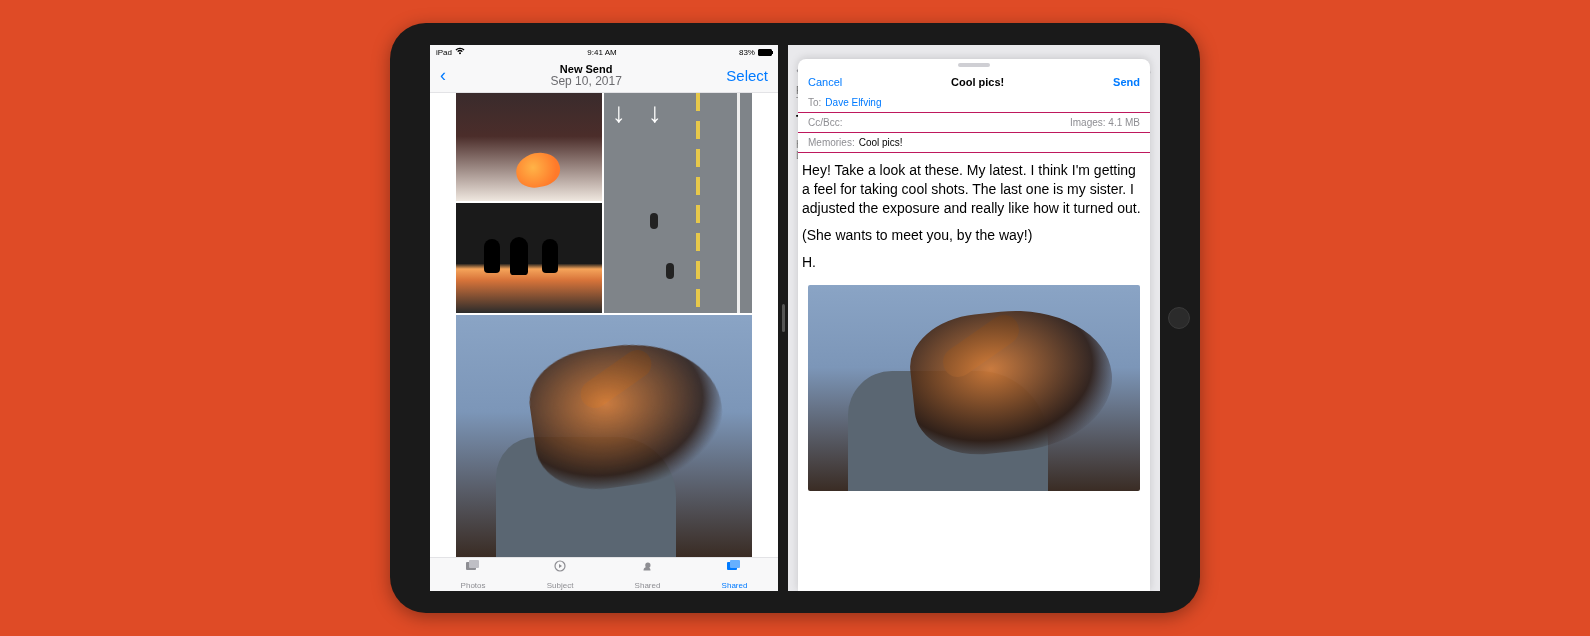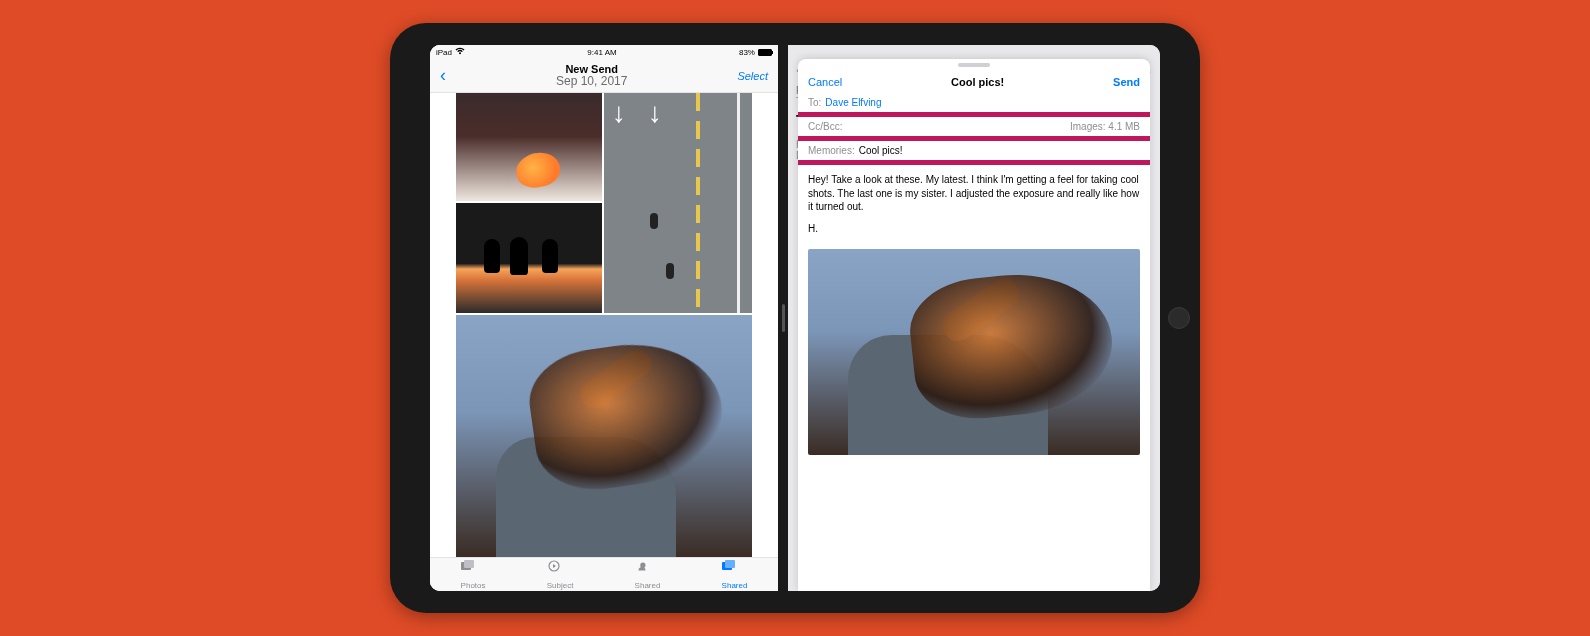--- a/index.html
+++ b/index.html
@@ -29,21 +29,21 @@
     transform: translateY(-50%);
     width: 22px; height: 22px;
     border-radius: 50%;
     background: #2b2b2b;
     border: 1px solid #3a3a3a;
   }
   .screen {
     width: 100%;
     height: 100%;
     background: #fff;
-    border-radius: 10px;
+    border-radius: 0;
     display: flex;
     overflow: hidden;
     position: relative;
   }
   .split-divider {
     width: 10px;
     background: #1a1a1a;
     display: flex;
     align-items: center;
     justify-content: center;
@@ -81,21 +81,21 @@
     align-items: center;
     justify-content: space-between;
     padding: 0 10px;
     border-bottom: 1px solid #e3e3e6;
     background: #f8f8f9;
   }
   .p-nav .back { color: #007aff; font-size: 18px; font-weight: 300; }
   .p-nav .title { text-align: center; line-height: 1.1; }
   .p-nav .title .t1 { font-size: 11px; font-weight: 600; color:#000; }
   .p-nav .title .t2 { font-size: 12px; color: #6b6b6f; }
-  .p-nav .select { color: #007aff; font-size: 11px; font-style: italic; }
+  .p-nav .select { color: #007aff; font-size: 15px; }
 
   .p-grid { flex: 1; padding: 0 26px; display: flex; flex-direction: column; gap: 2px; overflow: hidden; }
   .row1 { display: flex; gap: 2px; height: 220px; }
   .col1 { display: flex; flex-direction: column; gap: 2px; flex: 1; }
   .thumb { background: #888; width: 100%; }
   .t-orange { height: 108px; background: linear-gradient(180deg,#3a2b2c 0%,#4b2d2a 40%,#efe7df 100%); position:relative; }
   .t-orange .fruit { position:absolute; left:60px; top:60px; width:44px; height:34px; background: radial-gradient(circle at 40% 40%, #ffb347, #ff7a2a 70%); border-radius: 50% 50% 45% 45%; transform: rotate(-12deg); }
   .t-sil { height: 110px; background: linear-gradient(180deg,#1a1a1a 0%, #1a1a1a 55%, #f5a45a 60%, #d8743a 70%, #2b2b2b 100%); position:relative; }
   .t-sil .fig { position:absolute; bottom:40px; width:16px; height:34px; background:#000; border-radius: 8px 8px 4px 4px; }
   .t-road { width: 148px; background: #7f8489; position: relative; overflow:hidden; }
@@ -106,47 +106,47 @@
   .big-photo { flex: 1; min-height: 200px; background: linear-gradient(180deg,#8aa4c5 0%, #7c96b8 40%, #3a2c24 100%); position:relative; overflow:hidden; }
   .big-photo .hair { position:absolute; right:30px; top:30px; width:190px; height:140px; background: radial-gradient(ellipse at 40% 40%, rgba(210,120,50,.9), rgba(40,20,10,.8) 60%, rgba(0,0,0,0) 75%); border-radius: 40% 60% 55% 40%; transform: rotate(-8deg); filter: blur(.3px);}
   .big-photo .body { position:absolute; left:40px; bottom:0; width:180px; height:120px; background:#5a6672; border-radius: 40px 60px 0 0; }
   .big-photo .arm { position:absolute; left:120px; top:50px; width:80px; height:28px; background:#c9a07a; border-radius:14px; transform: rotate(-35deg);}
 
   .p-tabbar {
     height: 34px; border-top: 1px solid #e3e3e6; background: #f8f8f9;
     display:flex; justify-content: space-around; align-items:center;
     font-size: 8px; color:#8e8e93;
   }
-  .tab { display:flex; flex-direction:column; align-items:flex-start; gap:9px; }
+  .tab { display:flex; flex-direction:column; align-items:center; gap:9px; }
   .tab.active { color:#007aff; }
   .tab .ic { width:14px; height:12px; display:flex; align-items:center; justify-content:center; }
 
   
   .compose-sheet {
     position:absolute; left:10px; right:10px; top:14px; bottom:0;
     background:#fff; border-radius: 8px 8px 0 0;
     box-shadow: 0 -1px 8px rgba(0,0,0,.15);
     display:flex; flex-direction:column;
   }
   .sheet-grip { height:12px; display:flex; justify-content:center; align-items:center;}
   .sheet-grip div { width:32px; height:4px; border-radius:2px; background:#cfcfd4; }
   .c-nav { height:22px; display:flex; align-items:center; justify-content:space-between; padding:0 10px; }
   .c-nav .cancel, .c-nav .send { color:#007aff; font-size:11px; }
   .c-nav .send { font-weight:600; }
   .c-nav .subject { font-size:11px; font-weight:600; color:#000; }
 
   .fieldrow {
     display:flex; align-items:center; padding: 4px 10px;
-    border-bottom: 5px solid #be185d; font-size:10px;
+    border-bottom: 1px solid #be185d; font-size:10px;
   }
   .fieldrow .label { color:#8e8e93; margin-right:4px; }
   .fieldrow .val-link { color:#007aff; }
   .fieldrow .right { margin-left:auto; color:#8e8e93; }
 
-  .body-text { padding: 8px 10px 6px; font-size:10px; color:#000; line-height:1.35; }
+  .body-text { padding: 8px 4px 6px; font-size:14px; color:#000; line-height:1.35; }
   .body-text p { margin-bottom:8px; }
   .attached { margin: 0 10px 10px; }
   .attached .img { width:100%; height:206px; background: linear-gradient(180deg,#8aa4c5 0%, #7c96b8 40%, #3a2c24 100%); position:relative; overflow:hidden; border-radius:2px;}
   .attached .img .hair { position:absolute; right:28px; top:26px; width:200px; height:140px; background: radial-gradient(ellipse at 40% 40%, rgba(210,120,50,.9), rgba(40,20,10,.85) 60%, rgba(0,0,0,0) 78%); border-radius: 40% 60% 55% 40%; transform: rotate(-6deg);}
   .attached .img .body { position:absolute; left:40px; bottom:0; width:200px; height:120px; background:#5a6672; border-radius: 44px 70px 0 0; }
   .attached .img .arm { position:absolute; left:130px; top:46px; width:86px; height:30px; background:#c9a07a; border-radius:15px; transform: rotate(-35deg);}
 
   .bg-mail {
     position:absolute; left:0; right:0; top:0; bottom:0; padding:6px 8px; color:#555; font-size:10px;
   }
@@ -297,20 +297,21 @@
           <span class="label">Cc/Bcc:</span>
           <span class="right">Images: 4.1 MB</span>
         </div>
         <div class="fieldrow">
           <span class="label">Memories:</span>
           <span style="color:#000">Cool pics!</span>
         </div>
 
         <div class="body-text">
           <p>Hey! Take a look at these. My latest. I think I'm getting a feel for taking cool shots. The last one is my sister. I adjusted the exposure and really like how it turned out.</p>
+          <p>(She wants to meet you, by the way!)</p>
           <p>H.</p>
         </div>
 
         <div class="attached">
           <div class="img">
             <div class="body"></div>
               <div class="arm"></div>
               <div class="hair"></div>
           </div>
         </div>

